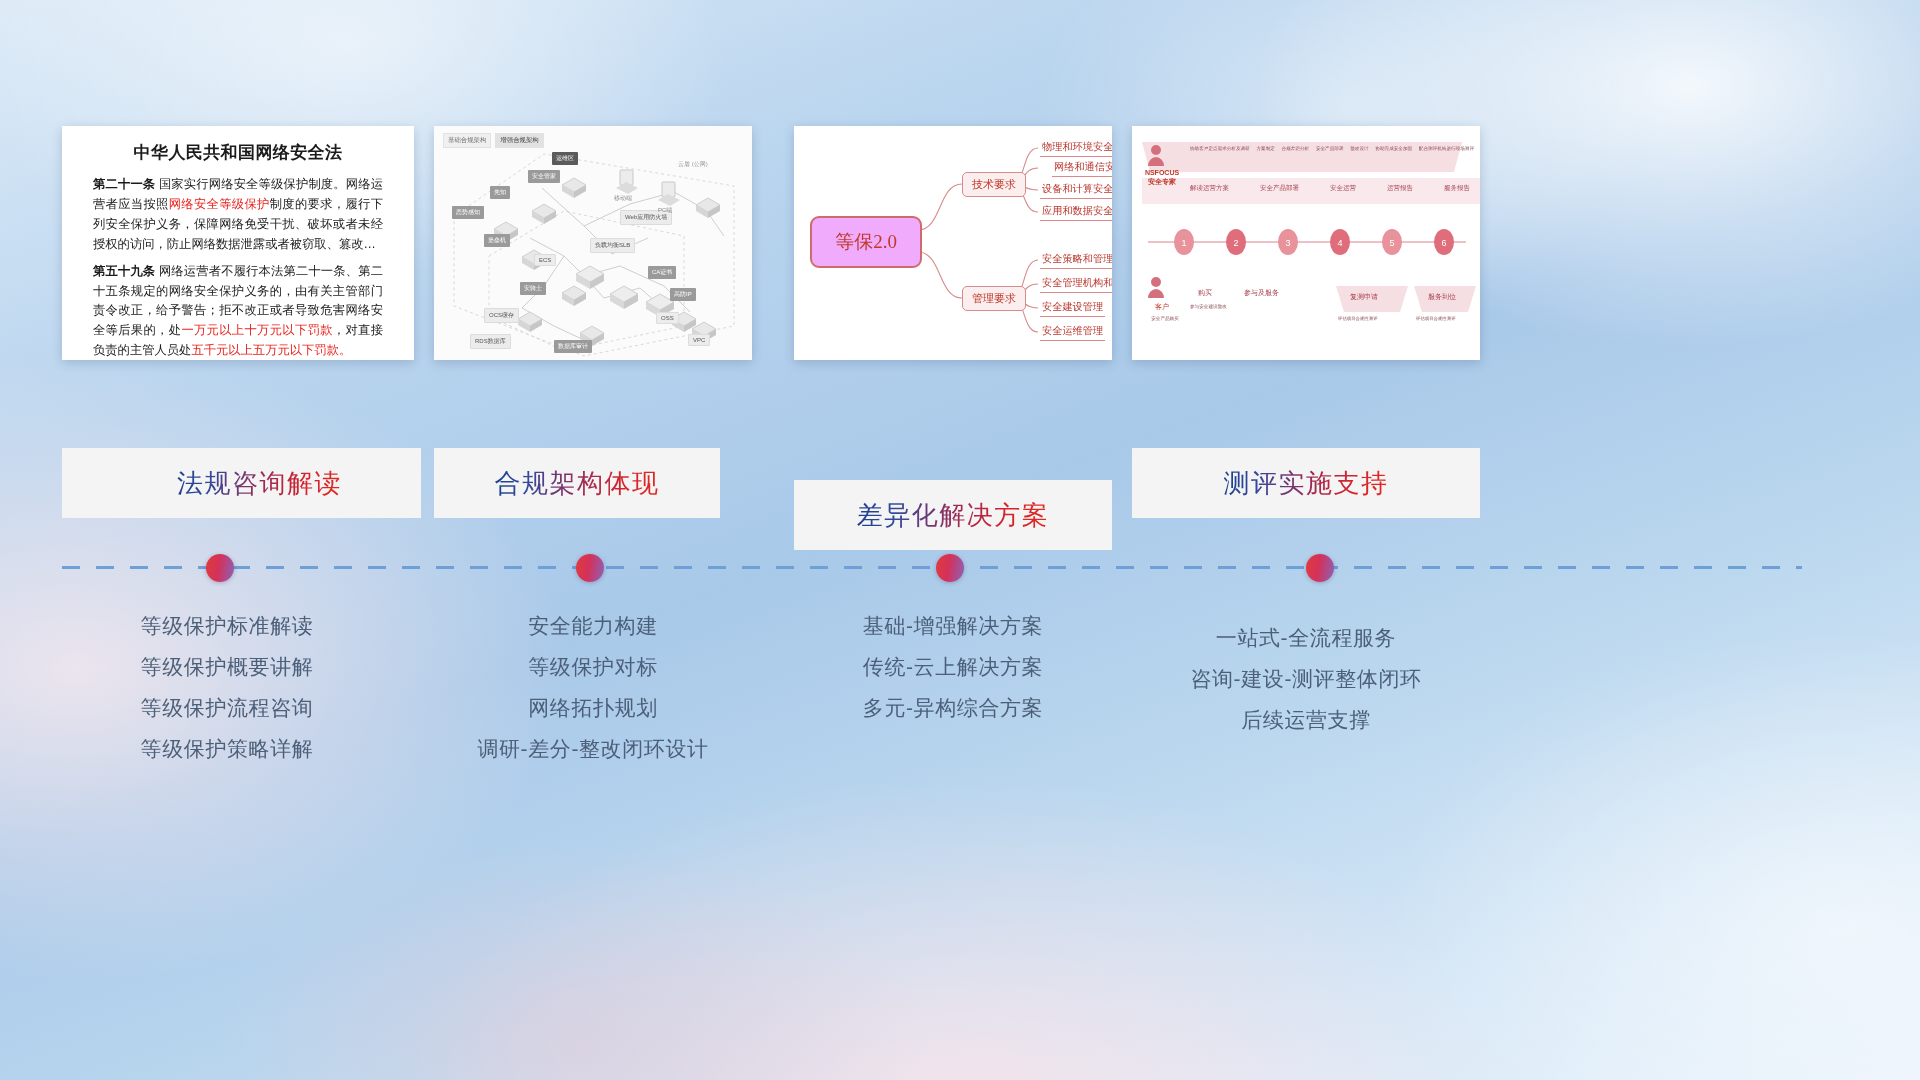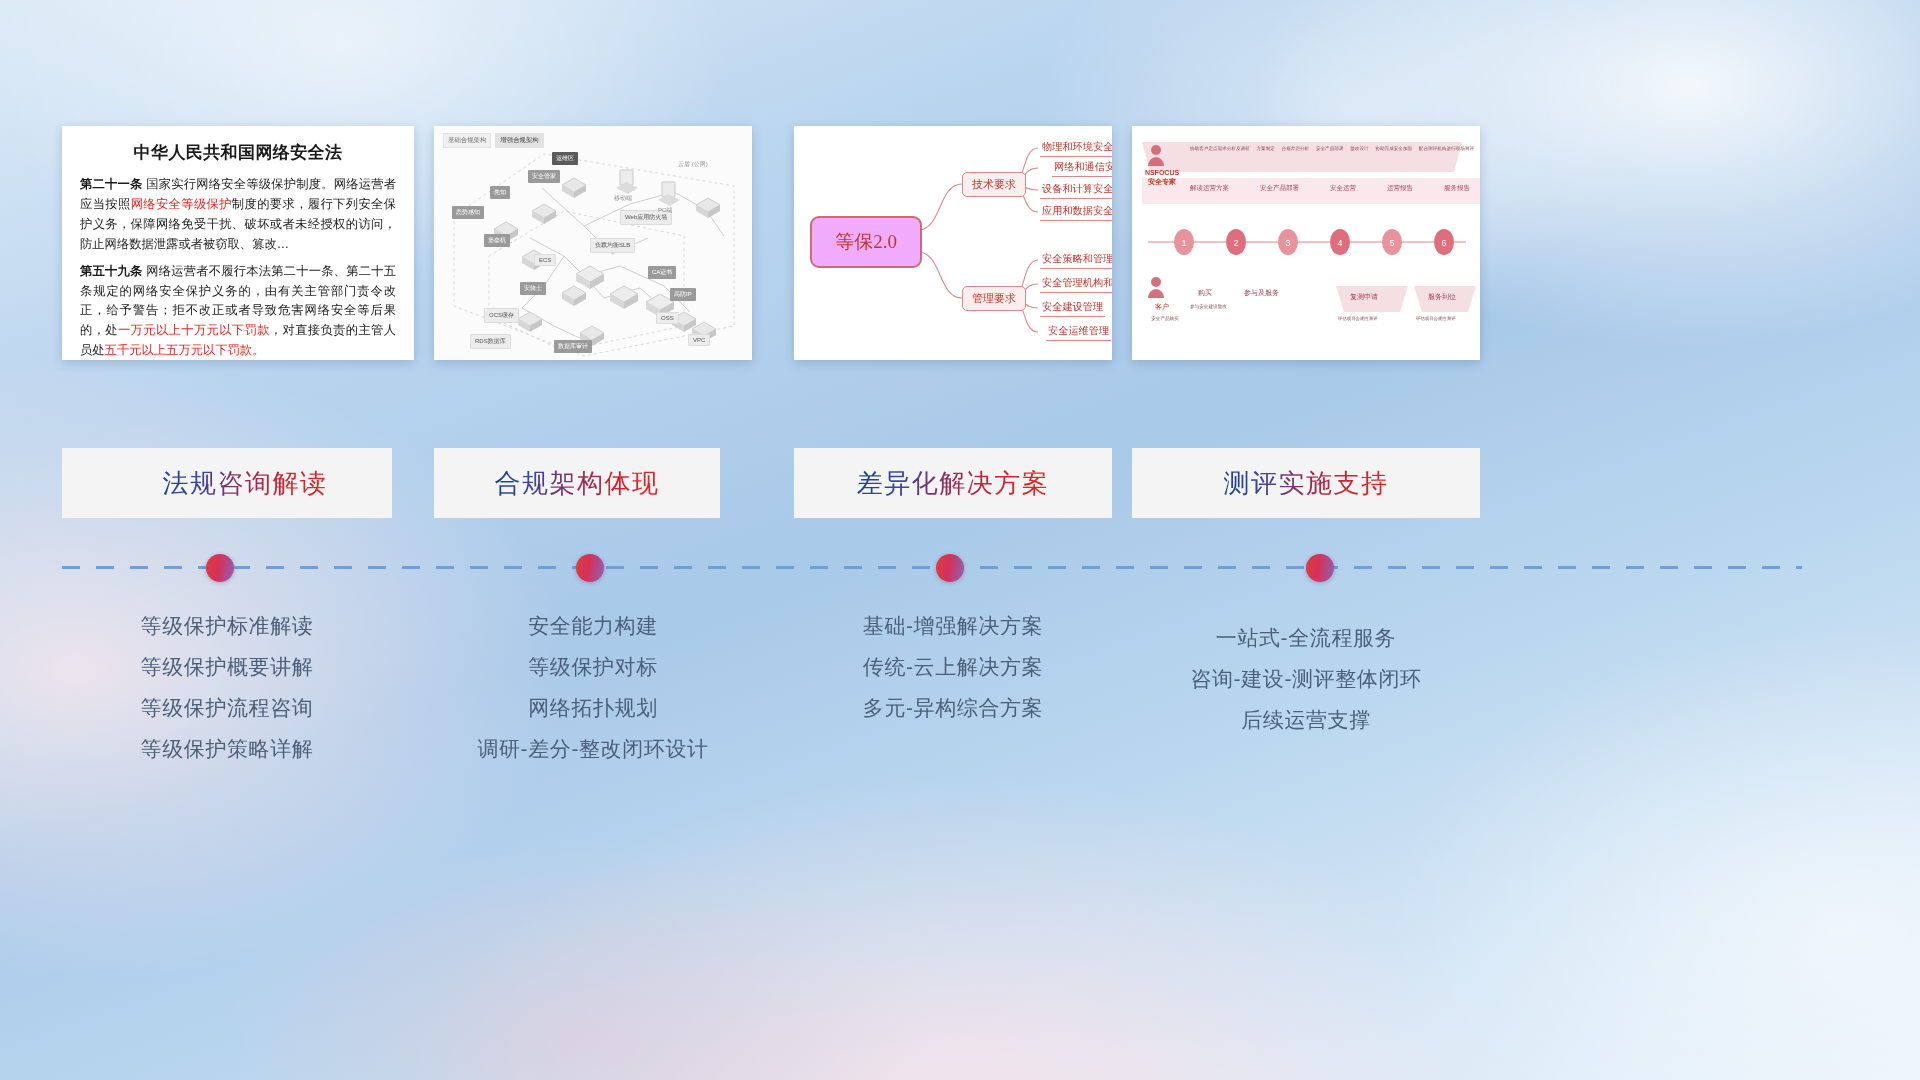--- a/index.html
+++ b/index.html
@@ -31,21 +31,21 @@
         box-shadow:0 3px 10px rgba(40,70,110,.22);overflow:hidden;}
   .card.c1{left:62px;width:352px;}
   .card.c2{left:434px;width:318px;}
   .card.c3{left:794px;width:318px;}
   .card.c4{left:1132px;width:348px;}
 
   
   .law{padding:13px 14px 0 14px;box-sizing:border-box;height:100%;
        color:#1b1b1b;}
   .law h1{font-size:17px;margin:2px 0 11px;text-align:center;font-weight:700;letter-spacing:.4px;}
-  .law p{font-size:12.3px;line-height:1.62;margin:0 4px 7px;text-align:justify;}
+  .law p{font-size:12.3px;line-height:1.62;margin:0 17px 7px;text-align:justify;}
   .law b{font-weight:700;}
   .law .red{color:#e8201a;}
 
   
   .arch{position:absolute;inset:0;background:#fbfbfb;}
   .arch .tabs{position:absolute;left:9px;top:7px;display:flex;gap:4px;}
   .arch .tabs span{font-size:6.4px;color:#6d6d6d;background:#f0f0f0;padding:2px 4px;border:1px solid #e2e2e2;}
   .arch .tabs span.on{background:#e2e2e2;color:#3c3c3c;}
   .arch svg{position:absolute;inset:0;}
   .nodebox{position:absolute;font-size:6px;color:#fff;background:#9a9a9a;
@@ -69,23 +69,23 @@
   .nsf svg{position:absolute;inset:0;}
 
   
   .head{position:absolute;top:448px;height:70px;background:#f4f4f4;
         display:flex;align-items:center;justify-content:center;box-sizing:border-box;}
   .head::before{content:"";position:absolute;inset:-2px;z-index:-1;
         background:linear-gradient(100deg,#2f55a8 0%,#4a5fae 22%,#b8365d 58%,#d81f26 100%);}
   .head span{font-size:26px;font-weight:400;letter-spacing:1.5px;
         background:linear-gradient(95deg,#1c3f8f 0%,#33499b 20%,#9c2a55 52%,#d6232a 78%,#e02a24 100%);
         -webkit-background-clip:text;background-clip:text;color:transparent;}
-  .head.h1{left:62px;width:330px;padding-left:36px;}
+  .head.h1{left:62px;width:359px;padding-left:36px;}
   .head.h2{left:434px;width:286px;}
-  .head.h3{left:794px;width:318px;}
+  .head.h3{left:794px;width:318px;margin-top:32px;}
   .head.h4{left:1132px;width:348px;}
 
   
   .tline{position:absolute;left:62px;top:566px;width:1740px;height:3px;
      background-image:linear-gradient(to right,#6e9fd6 0 18px,transparent 18px 34px);
      background-size:34px 3px;background-repeat:repeat-x;}
   .dot{position:absolute;width:28px;height:28px;border-radius:50%;top:554px;
      background:linear-gradient(100deg,#e03c3c 0%,#d4315a 45%,#8b63b8 100%);
      box-shadow:0 1px 4px rgba(80,40,90,.30);}
   .dot.d1{left:206px;} .dot.d2{left:576px;} .dot.d3{left:936px;} .dot.d4{left:1306px;}
@@ -256,21 +256,21 @@
       <div class="mroot">等保2.0</div>
       <div class="mnode" style="left:168px;top:46px;">技术要求</div>
       <div class="mnode" style="left:168px;top:160px;">管理要求</div>
       <div class="mleaf" style="left:246px;top:14px;">物理和环境安全</div>
       <div class="mleaf" style="left:258px;top:34px;">网络和通信安全</div>
       <div class="mleaf" style="left:246px;top:56px;">设备和计算安全</div>
       <div class="mleaf" style="left:246px;top:78px;">应用和数据安全</div>
       <div class="mleaf" style="left:246px;top:126px;">安全策略和管理制度</div>
       <div class="mleaf" style="left:246px;top:150px;">安全管理机构和人员</div>
       <div class="mleaf" style="left:246px;top:174px;">安全建设管理</div>
-      <div class="mleaf" style="left:252px;top:198px;">安全运维管理</div>
+      <div class="mleaf" style="left:246px;top:198px;">安全运维管理</div>
     </div>
   </div>
 
   <div class="card c4">
     <div class="nsf">
       <svg width="348" height="234" viewBox="0 0 348 234">
         <polygon points="10,16 330,16 322,46 18,46" fill="#f6dfe3"></polygon>
         <g fill="#f2cdd4">
             <rect x="10" y="52" width="338" height="26" opacity=".45"></rect>
           </g>

